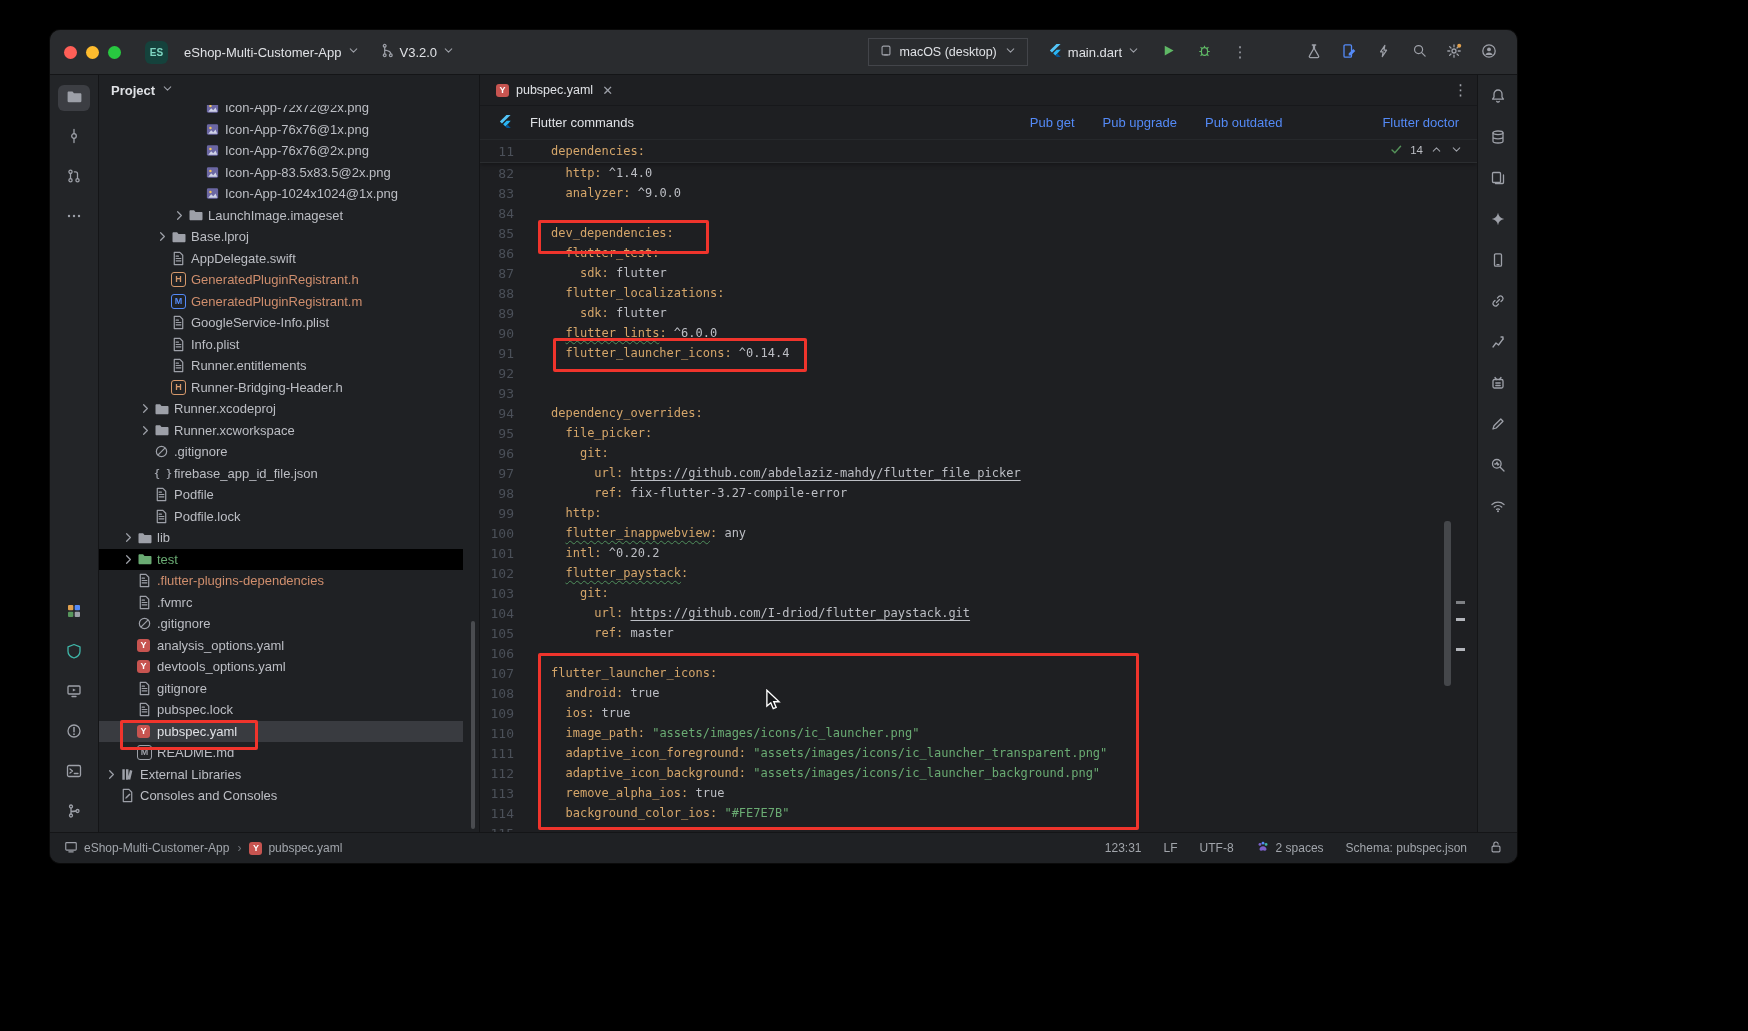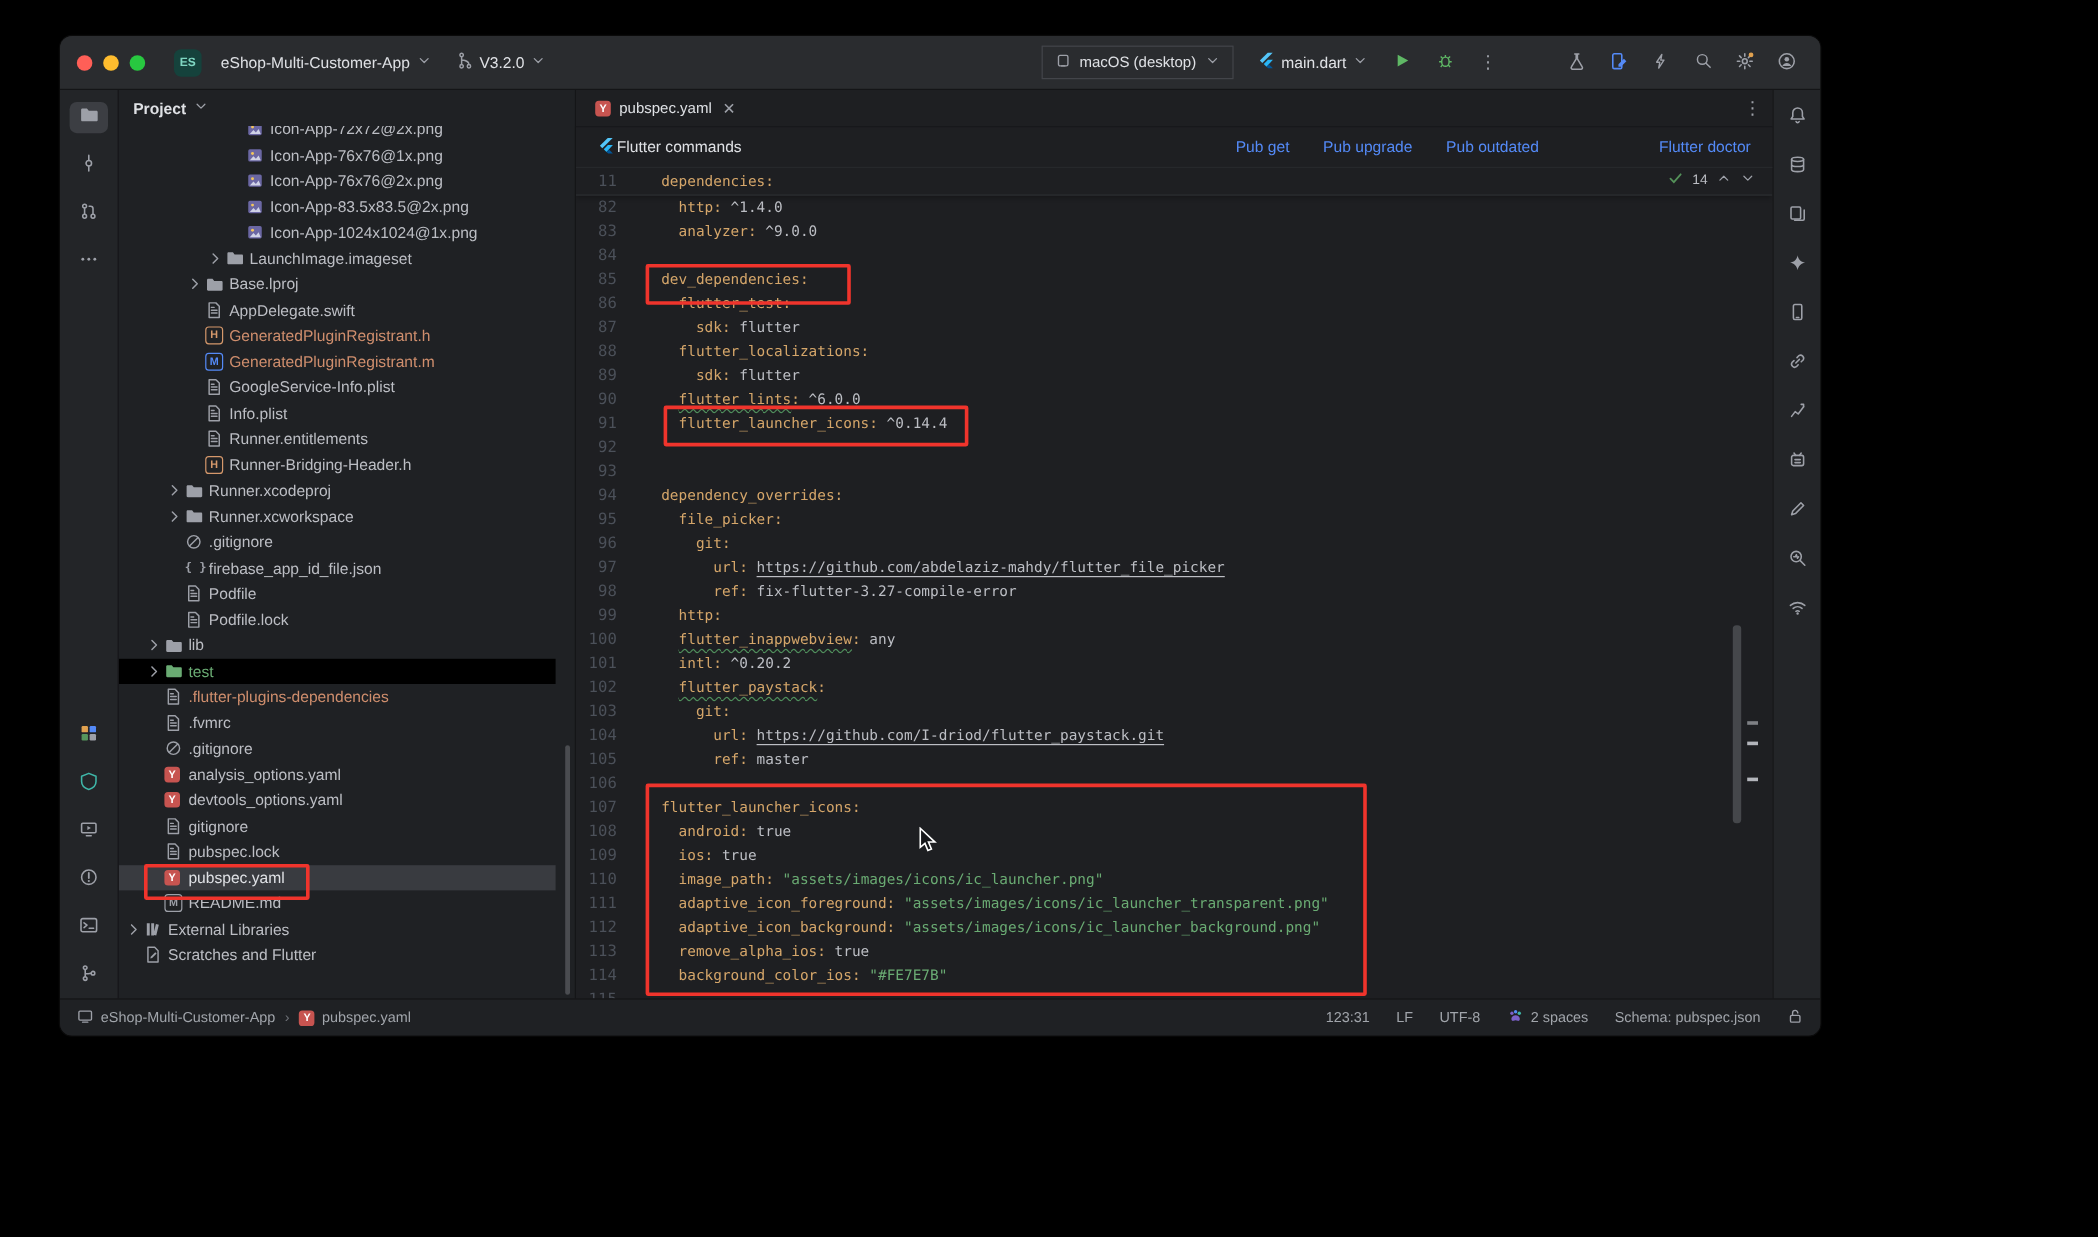--- a/index.html
+++ b/index.html
@@ -39,21 +39,21 @@
   .li-y{background:#c75450;color:#fff;}
   .li-md{border:1px solid #9da0a8;color:#9da0a8;}
   .li-json{color:#9da0a8;font:bold 10px "DejaVu Sans Mono",monospace;}
   .pscroll{position:absolute;right:4px;top:546px;width:4px;height:208px;background:#4a4c50;border-radius:2px;z-index:4;}
   
   .editorcol{flex:1;min-width:0;display:flex;flex-direction:column;position:relative;background:#1e1f22;}
   .tabbar{height:30px;flex:none;display:flex;align-items:center;border-bottom:1px solid #17181b;padding-right:8px;}
   .tab{display:flex;align-items:center;gap:7px;height:100%;padding:0 10px 0 16px;font-size:12.5px;color:#dfe1e5;}
   .tab-close{color:#9da0a8;font-size:13px;padding:0 2px;}
   .tab-kebab{margin-left:auto;color:#9da0a8;font-size:15px;letter-spacing:1px;}
-  .banner{height:33px;flex:none;display:flex;align-items:center;gap:1px;padding:0 18px;border-bottom:1px solid #26282b;font-size:13px;color:#dfe1e5;}
+  .banner{height:33px;flex:none;display:flex;align-items:center;gap:17px;padding:0 18px;border-bottom:1px solid #26282b;font-size:13px;color:#dfe1e5;}
   .banner-links{margin-left:auto;display:flex;gap:28px;align-items:center;}
   .blink{color:#548af7;font-size:13px;}
   .blink.last{margin-left:72px;}
   .codewrap{flex:1;position:relative;font-family:"DejaVu Sans Mono","Liberation Mono",monospace;font-size:12px;overflow:hidden;}
   .sticky{height:22px;display:flex;align-items:center;border-bottom:1px solid #2b2d30;box-shadow:0 2px 4px rgba(0,0,0,.28);}
   .cl{height:20px;display:flex;align-items:center;}
   .ln{width:34px;flex:none;text-align:right;color:#4b5059;font-size:13px;}
   .ct{padding-left:37px;white-space:pre;}
   .tk-k{color:#d5a66a;}
   .tk-p{color:#bcbec4;}
@@ -619,21 +619,21 @@
           </div>
           <div class="trow">
             <span class="ind" style="width: 4px;"></span>
             <span class="chev"></span>
             <span class="ticon">
               <svg width="15" height="15" viewBox="0 0 16 16">
                 <path d="M3.5 1.5h6l3 3v10h-9z" stroke="#9da0a8" stroke-width="1.3" fill="none" stroke-linecap="round" stroke-linejoin="round"></path>
                 <path d="M6 9.8l4-4 1.2 1.2-4 4-1.6.4z" fill="#9da0a8"></path>
               </svg>
             </span>
-            <span class="tlabel">Scratches and Flutter</span>
+            <span class="tlabel">Consoles and Consoles</span>
           </div>
         </div>
       <div class="pscroll"></div>
       <div id="a4"></div>
     </div>
 
     <div class="editorcol">
       <div class="tabbar">
         <span class="tab">
           <span class="licon li-y">Y</span>

